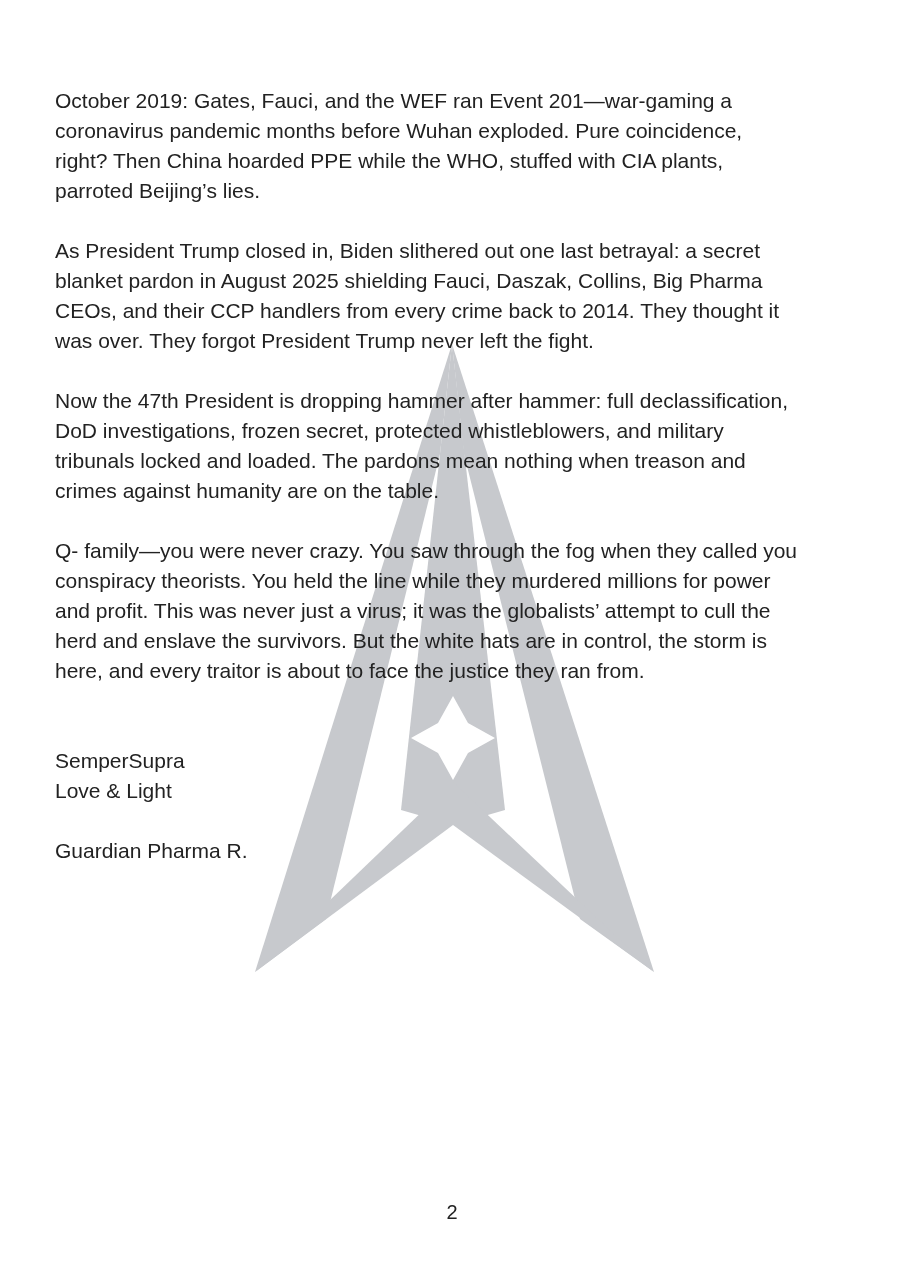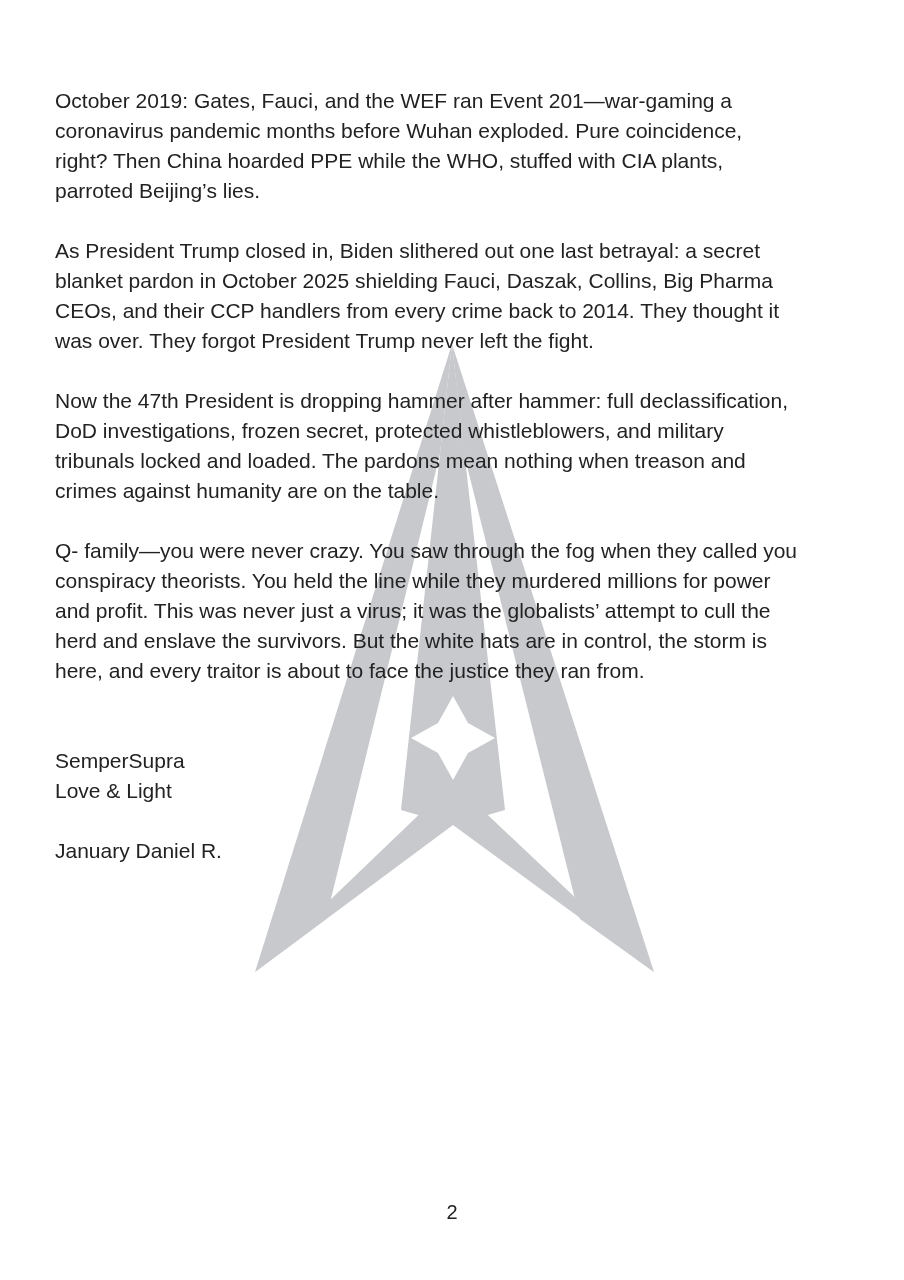--- a/index.html
+++ b/index.html
@@ -74,32 +74,32 @@
 
     <polygon class="wm-star" points="199,354 214,381 241,396 214,411 199,438 184,411 157,396 184,381"></polygon>
   </svg>
 
   <main class="textblock">
     <p>October 2019: Gates, Fauci, and the WEF ran Event 201—war-gaming a
 coronavirus pandemic months before Wuhan exploded. Pure coincidence,
 right? Then China hoarded PPE while the WHO, stuffed with CIA plants,
 parroted Beijing’s lies.</p>
     <p>As President Trump closed in, Biden slithered out one last betrayal: a secret
-blanket pardon in October 2025 shielding Fauci, Daszak, Collins, Big Pharma
+blanket pardon in August 2025 shielding Fauci, Daszak, Collins, Big Pharma
 CEOs, and their CCP handlers from every crime back to 2014. They thought it
 was over. They forgot President Trump never left the fight.</p>
     <p>Now the 47th President is dropping hammer after hammer: full declassification,
 DoD investigations, frozen secret, protected whistleblowers, and military
 tribunals locked and loaded. The pardons mean nothing when treason and
 crimes against humanity are on the table.</p>
     <p class="gap-large">Q- family—you were never crazy. You saw through the fog when they called you
 conspiracy theorists. You held the line while they murdered millions for power
 and profit. This was never just a virus; it was the globalists’ attempt to cull the
 herd and enslave the survivors. But the white hats are in control, the storm is
 here, and every traitor is about to face the justice they ran from.</p>
     <p>SemperSupra
 Love &amp; Light</p>
-    <p>January Daniel R.</p>
+    <p>Guardian Pharma R.</p>
   </main>
 
   <div class="pagenum">2</div>
 
 </div>
 
 </body></html>

